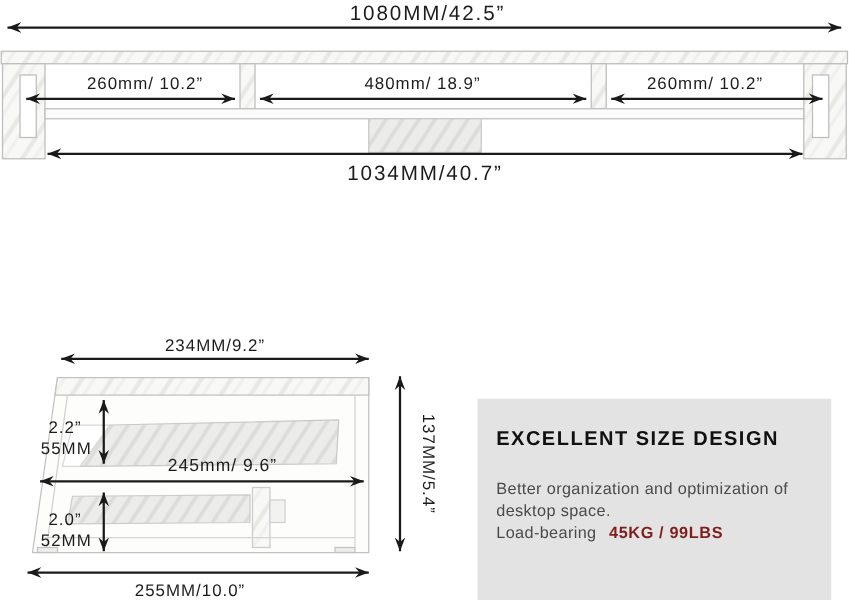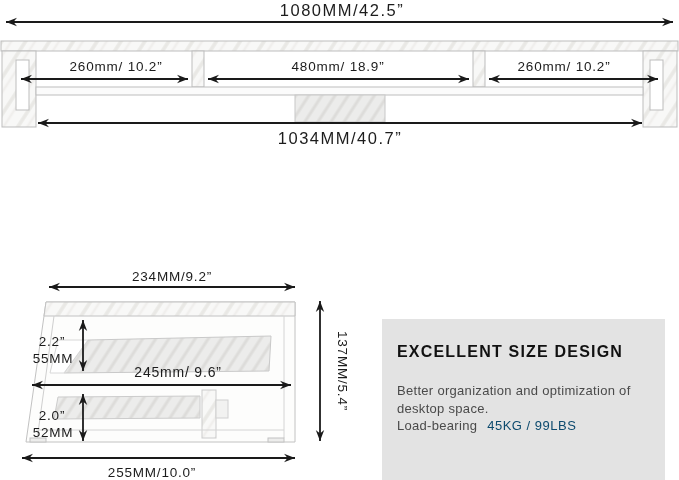--- a/index.html
+++ b/index.html
@@ -35,22 +35,22 @@
   }
   .info-body {
     margin: 21px 10px 0 15px;
     font-size: 13px;
     line-height: 17.5px;
     letter-spacing: 0.3px;
     color: #4a4a4a;
     white-space: nowrap;
   }
   .load-value {
-    font-weight: normal;
-    color: #0c4a6e;
+    font-weight: bold;
+    color: #7f1d1d;
     margin-left: 10px;
     letter-spacing: 0.5px;
   }
 </style>
 </head>
 <body>
 
 <svg class="layer" style="left:0; top:0" width="679" height="155" viewBox="0 0 679 155">
   <defs>
     <marker id="ah" viewBox="0 0 12 10" refX="11" refY="5" markerWidth="12" markerHeight="10" orient="auto-start-reverse" markerUnits="userSpaceOnUse">

